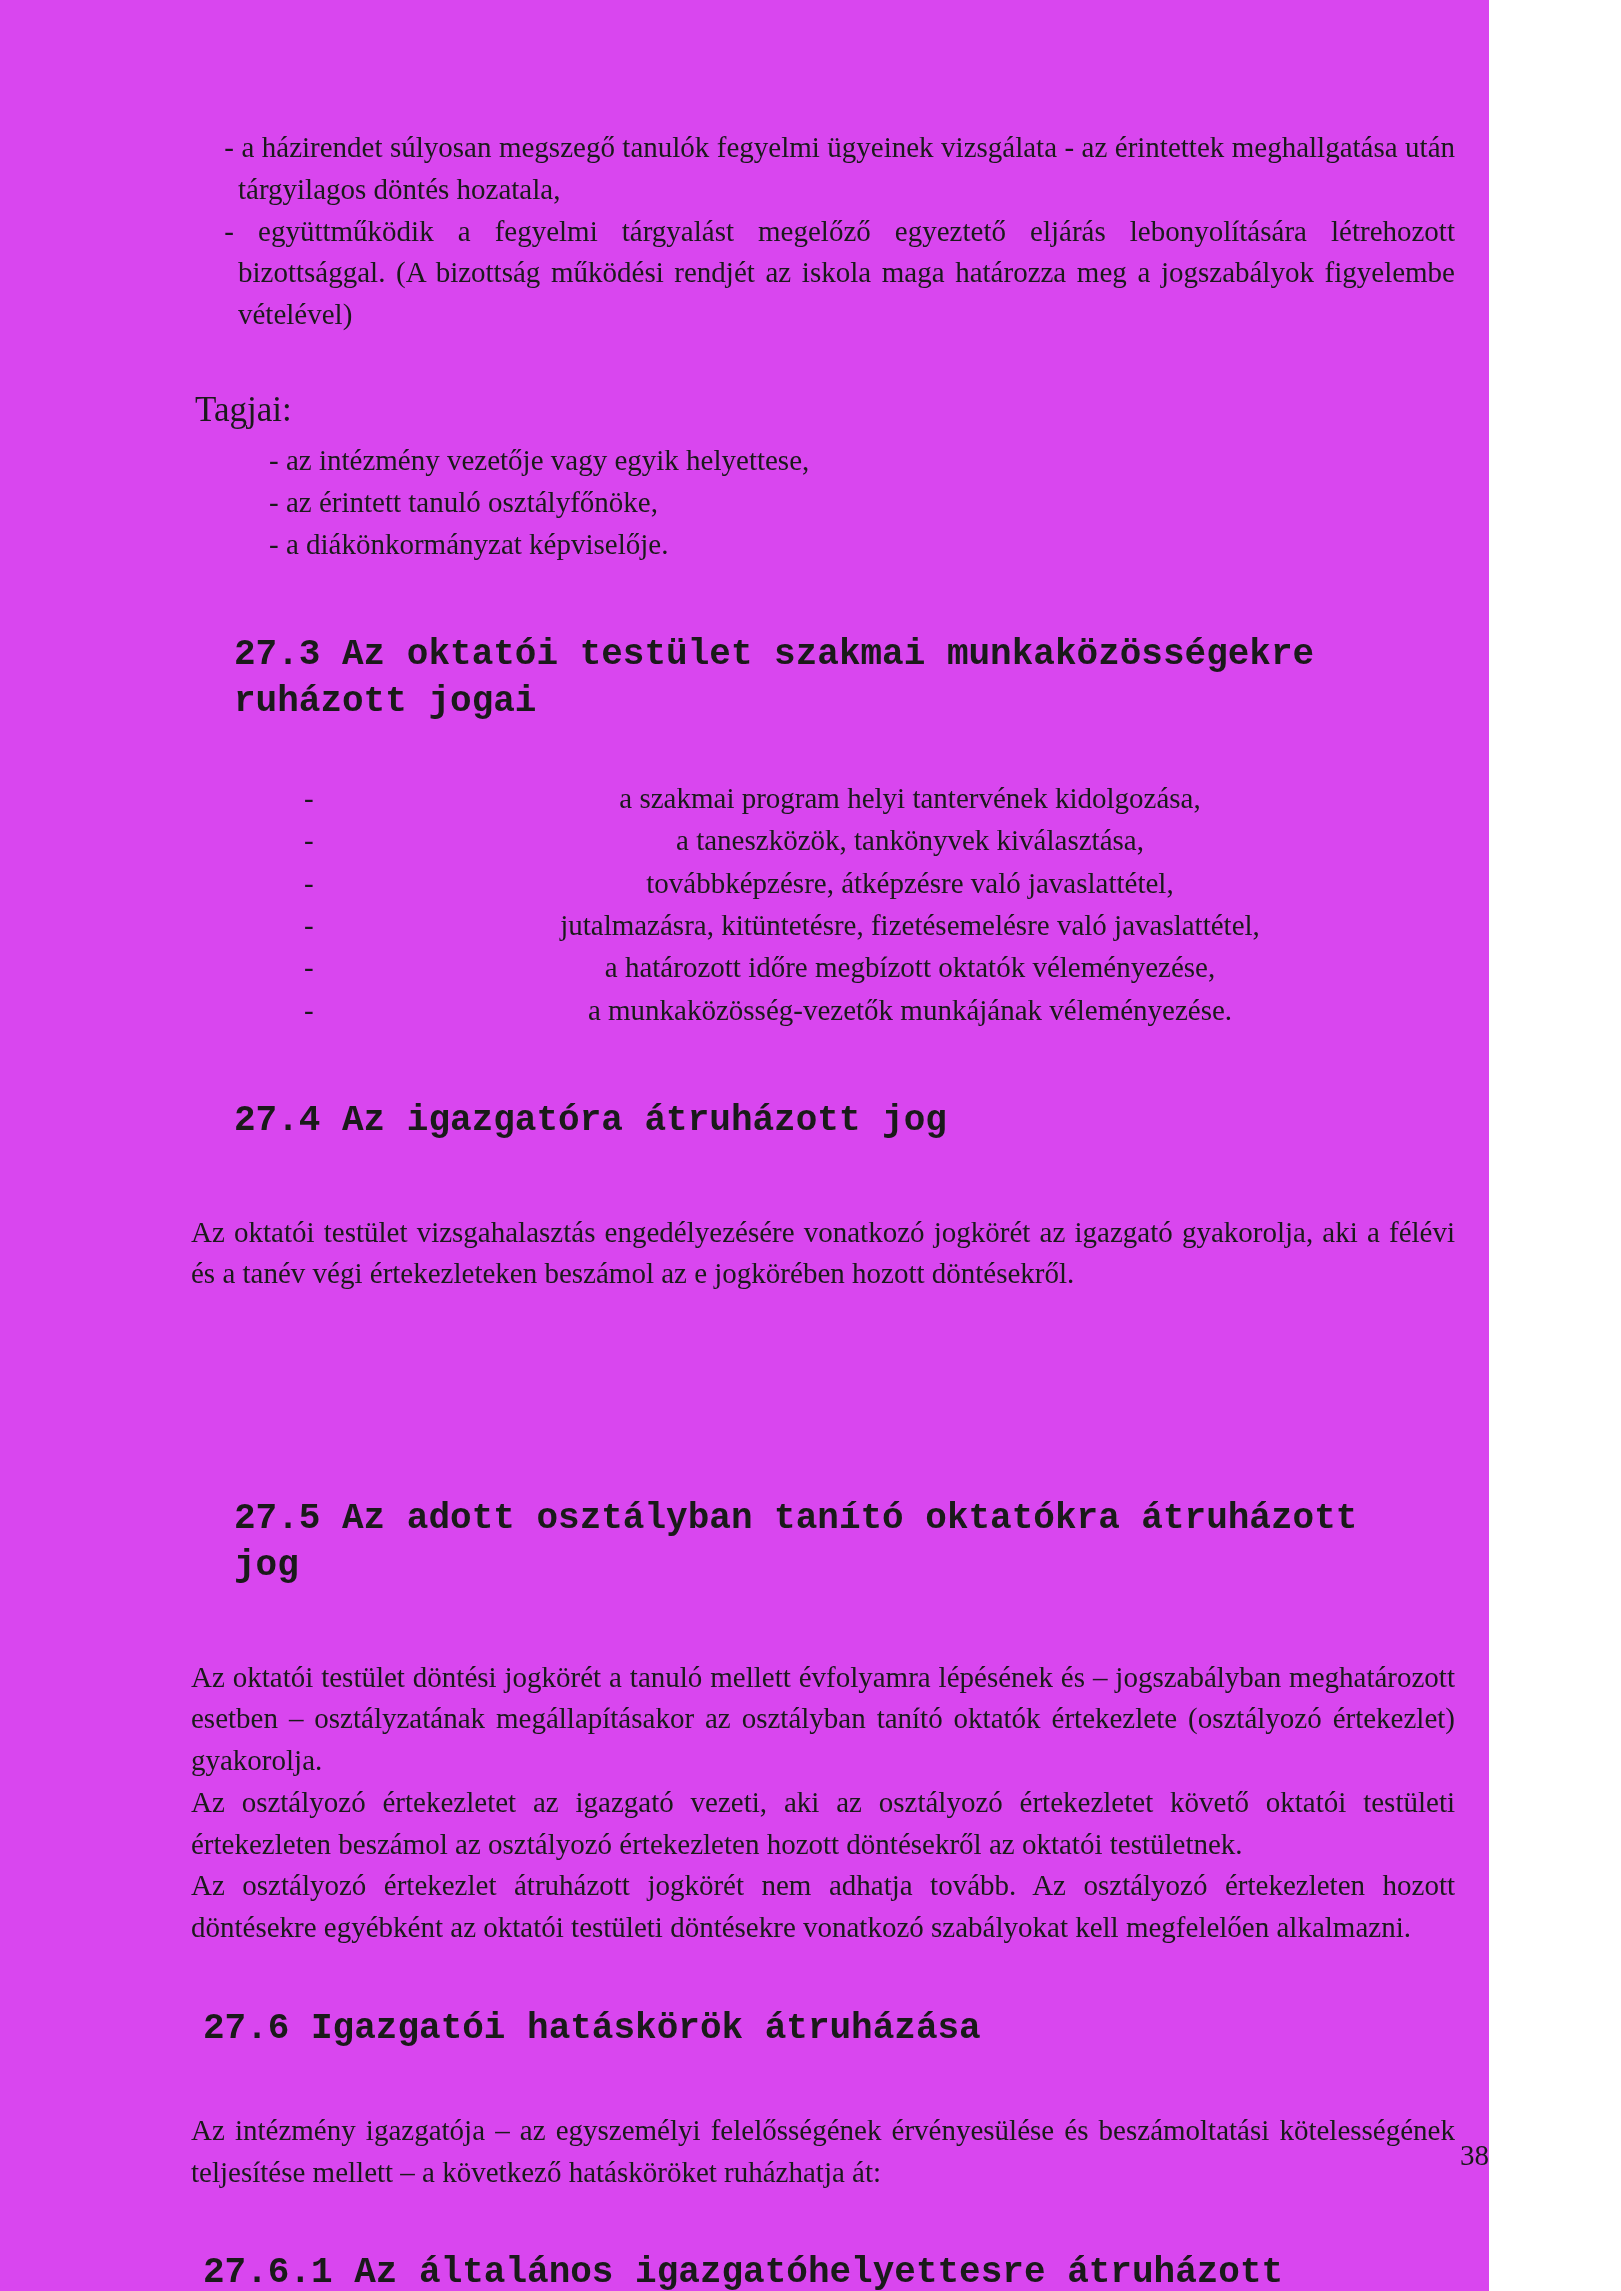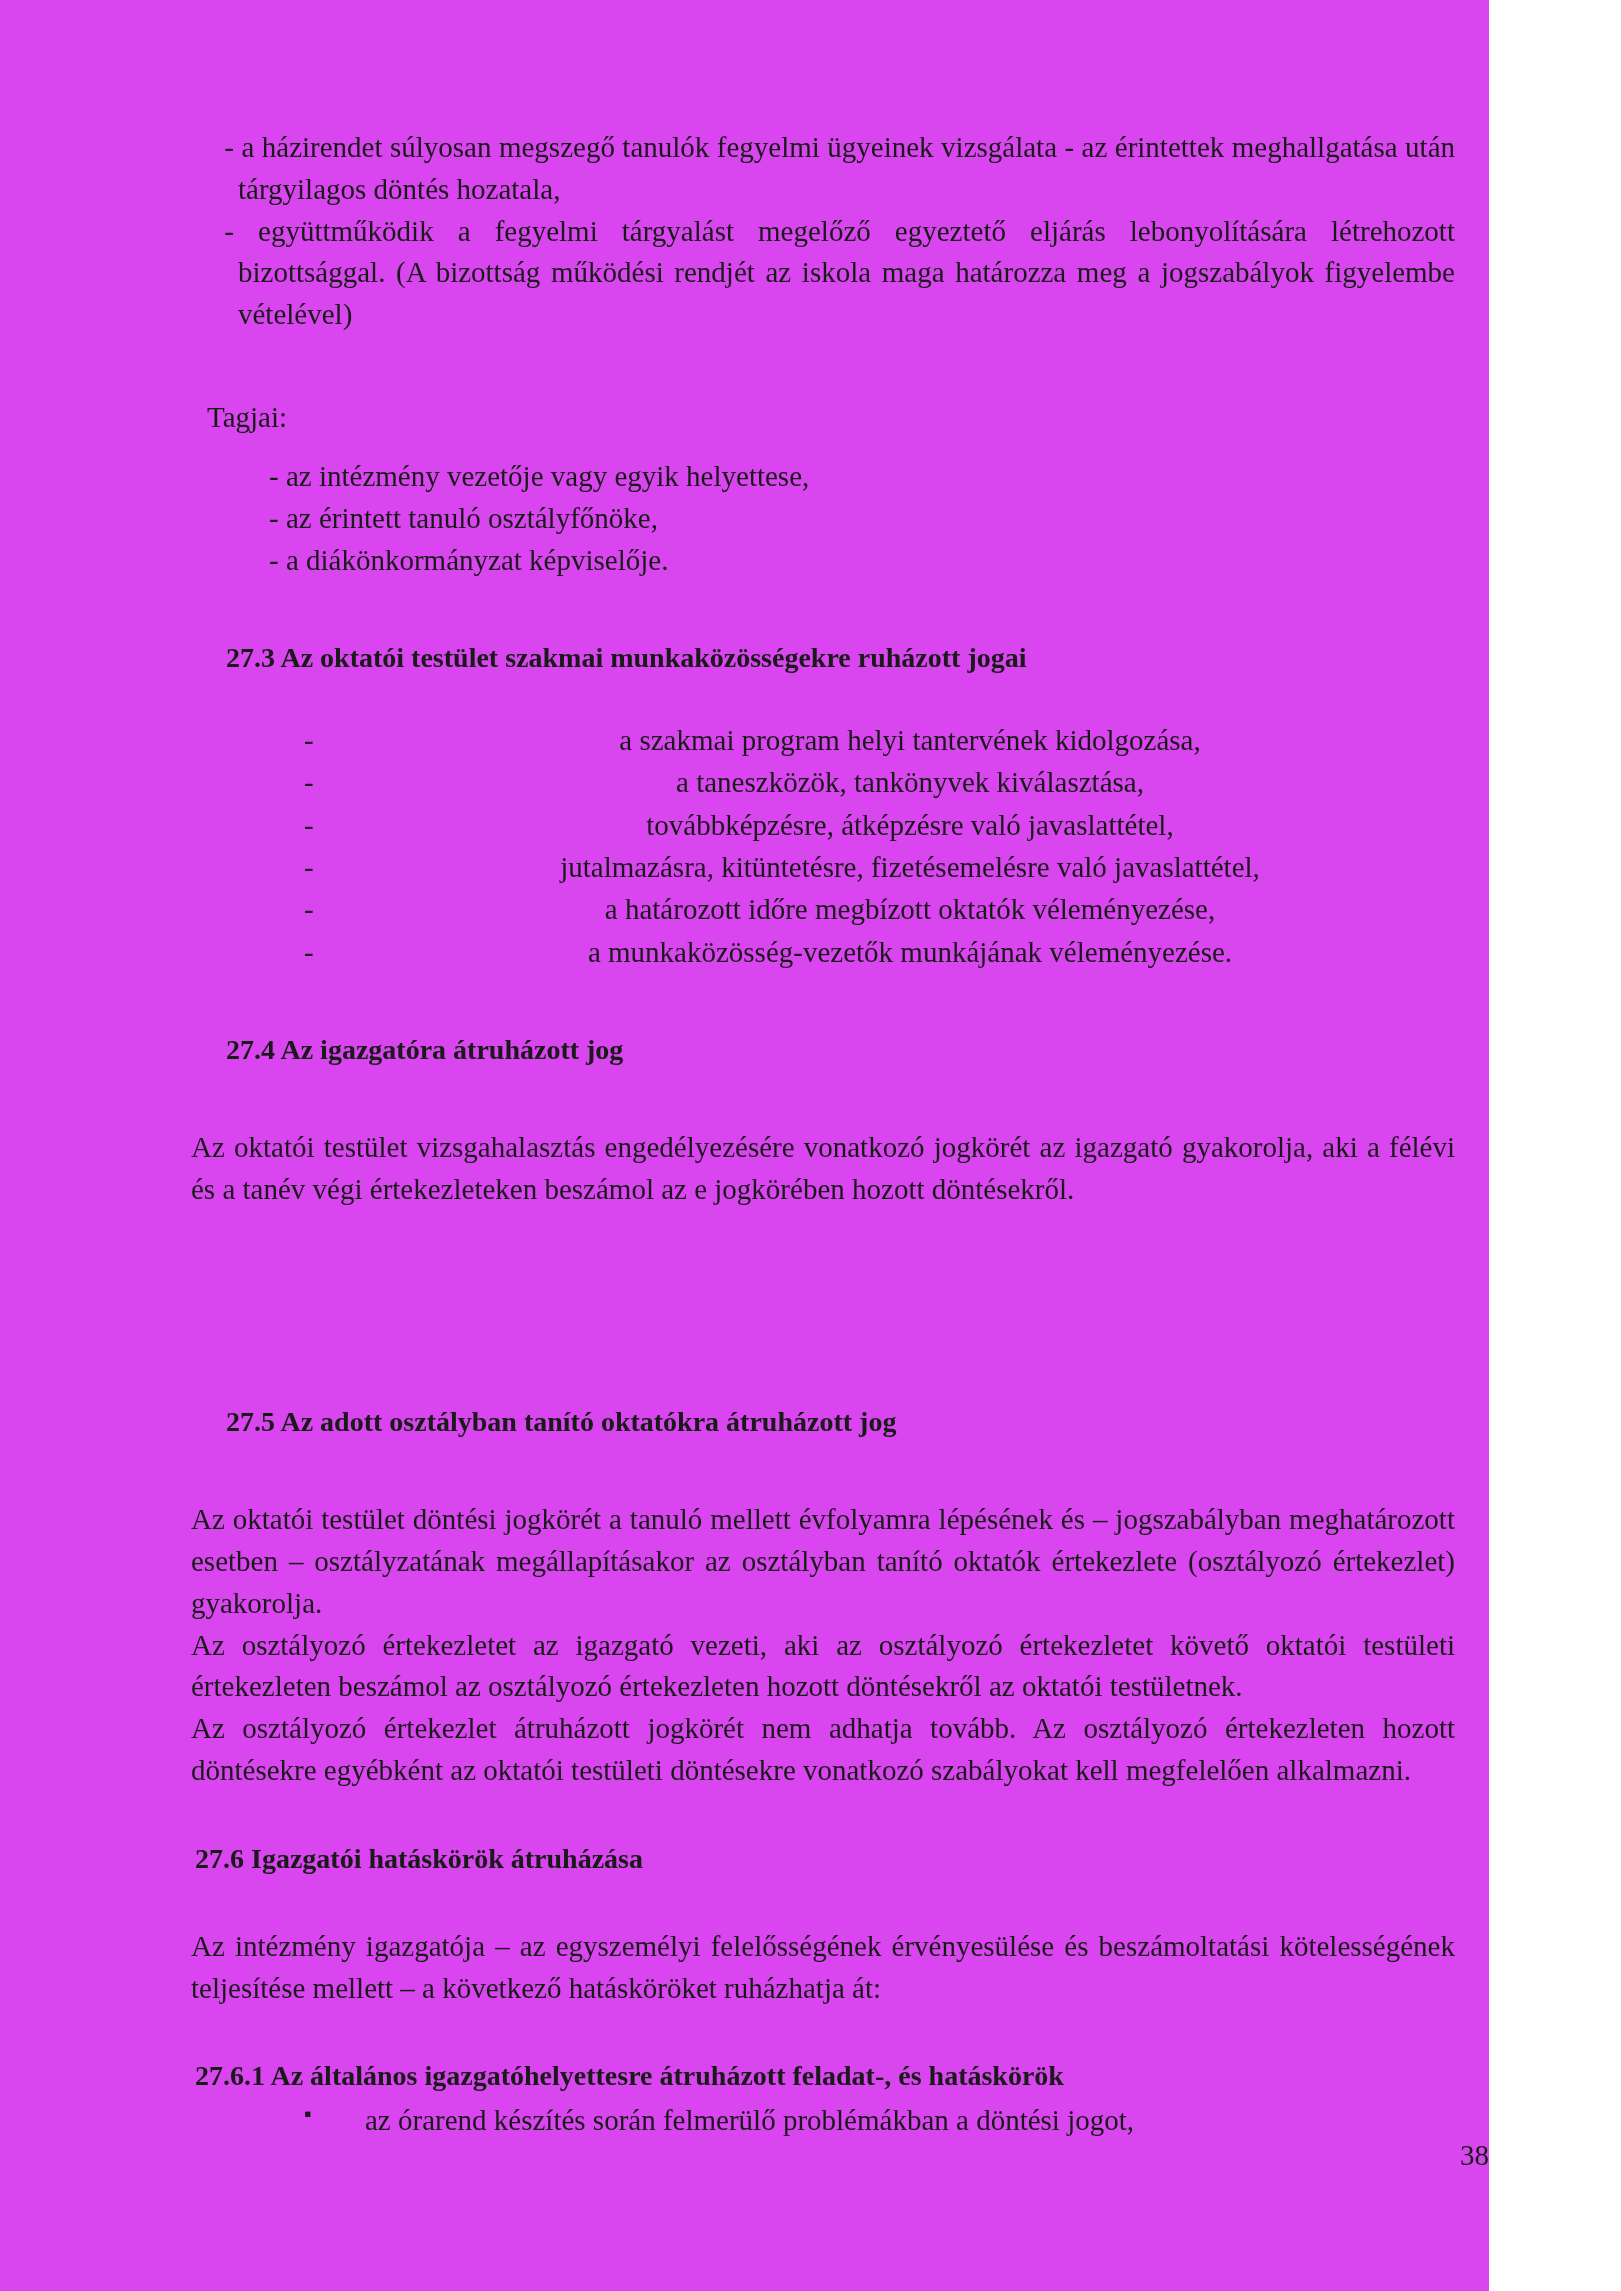--- a/index.html
+++ b/index.html
@@ -37,23 +37,23 @@
   .dash-block {
     font-size: 29px;
     line-height: 1.44;
     text-align: justify;
     margin: 0;
     padding-left: 47px;
     text-indent: -13.7px;
   }
 
   .label-line {
-    font-size: 29px;
+    font-size: 35px;
     line-height: 1.44;
-    margin: 16px;
+    margin: 4px;
   }
 
   
   .tag-list {
     list-style: none;
     margin: 0;
     padding: 0 0 0 78px;
   }
   .tag-list li {
     font-size: 29px;
@@ -94,25 +94,26 @@
     margin: 0;
     display: flex;
   }
   .sq-list li .mk {
     width: 61px;
     flex: 0 0 61px;
     font-size: 21.6px;
   }
 
   h3.heading {
-    font-size: 28px;
+    font-size: 36px;
     font-weight: bold;
     line-height: 1.3;
-    margin: 4px;
+    margin: 12px;
     padding-left: 31px;
+    font-family: Liberation Mono, monospace;
   }
   h3.heading.flush { padding-left: 0; }
   .sp-40 { height: 39px; }
   .sp-46 { height: 45px; }
   .sp-56 { height: 55px; }
   .sp-74 { height: 73px; }
   .sp-118 { height: 116px; }
 
   .pagenum {
     position: absolute;

